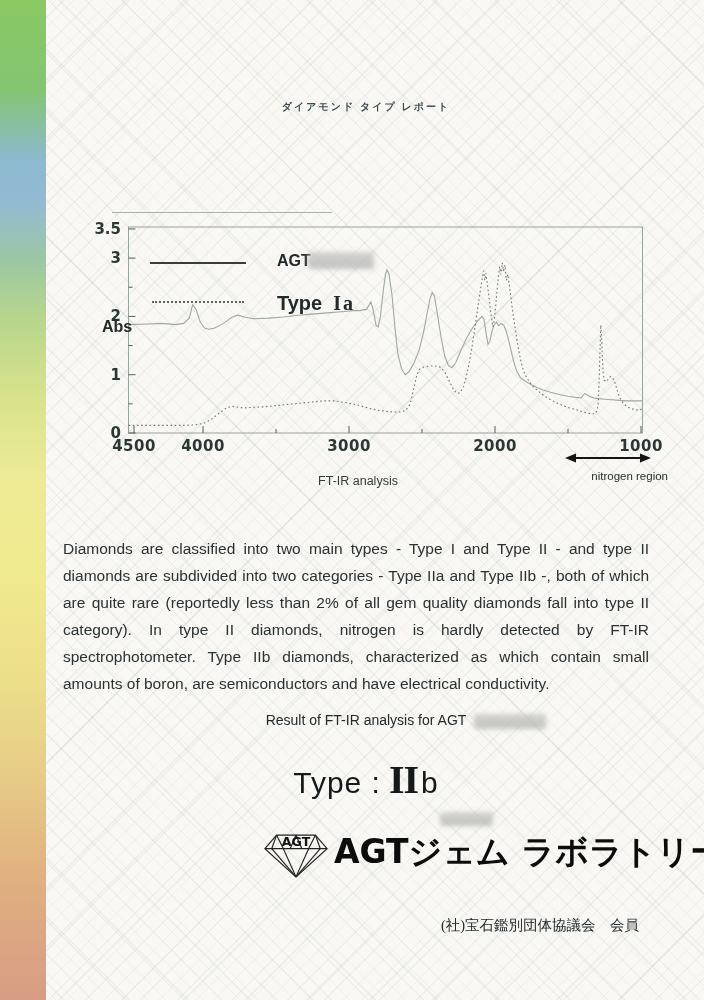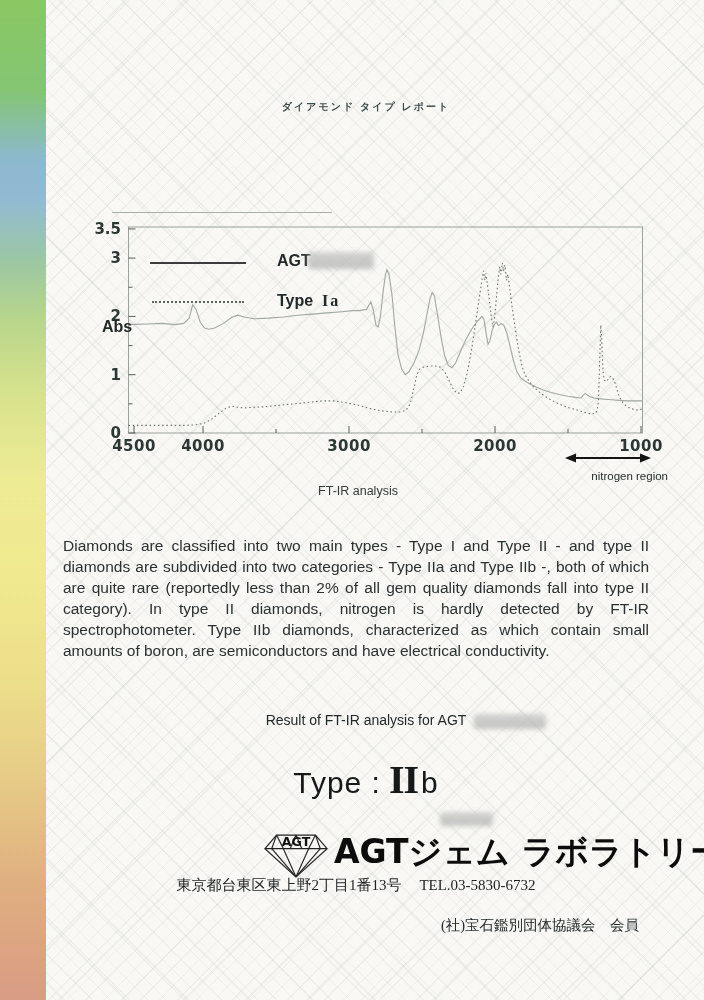--- a/index.html
+++ b/index.html
@@ -28,38 +28,38 @@
   .subtitle{position:absolute;left:46px;top:100px;width:640px;text-align:center;
     font-size:10px;font-weight:600;letter-spacing:2px;color:#3a4b4d;}
   .repno{position:absolute;left:113px;top:186px;font-size:21px;letter-spacing:1px;color:#333d40;}
   .repno-line{position:absolute;left:112px;top:212px;width:220px;height:0;border-bottom:1px solid #a9afab;}
 
   .chart-svg{position:absolute;left:55px;top:215px;}
   .abs-label{position:absolute;left:65px;top:318px;font-size:16px;font-weight:bold;color:#222a28;margin-left:37px;}
   .legend-line1{position:absolute;left:150px;top:262px;width:96px;border-top:2px solid #3c3c3c;}
   .legend-line2{position:absolute;left:152px;top:301px;width:92px;border-top:2px dotted #5c645e;}
   .legend-t1{position:absolute;left:277px;top:252px;font-size:16px;font-weight:600;color:#22292a;}
-  .legend-t2{position:absolute;left:277px;top:292px;font-size:16px;font-weight:600;color:#22292a;}
+  .legend-t2{position:absolute;left:277px;top:292px;font-size:20px;font-weight:600;color:#22292a;}
   .serifnum{font-family:"Liberation Serif",serif;letter-spacing:2px;}
   .blur{position:absolute;background:linear-gradient(#c9c9c7,#b5b6b4);filter:blur(2.5px);border-radius:2px;opacity:.8;}
   .blur-legend{left:308px;top:252px;width:66px;height:17px;}
   .blur-result{display:inline-block;position:relative;vertical-align:middle;width:72px;height:15px;margin-left:8px;
     background:linear-gradient(#c9c9c7,#b5b6b4);filter:blur(2.5px);border-radius:2px;opacity:.8;}
   .blur-small{left:440px;top:812px;width:53px;height:14px;}
 
   .xaxis-title{position:absolute;left:136px;top:450px;width:460px;text-align:center;
     font-size:15px;font-weight:600;letter-spacing:1px;color:#27302e;}
   .ftir-note{position:absolute;left:128px;top:474px;width:460px;text-align:center;
-    font-size:12.5px;color:#333b39;margin-top:10px;}
+    font-size:12.5px;color:#333b39;}
   .nitro-arrow{position:absolute;left:564px;top:450px;}
   .nitro-label{position:absolute;left:572px;top:470px;width:96px;text-align:right;
     font-size:11.5px;color:#25302d;}
 
   .paragraph{position:absolute;left:63px;top:535px;width:586px;
-    font-size:15.5px;line-height:21px;color:#2a3133;text-align:justify;}
+    font-size:15.5px;line-height:27px;color:#2a3133;text-align:justify;}
   .result-line{position:absolute;left:46px;top:712px;width:640px;text-align:center;
     font-size:14px;font-weight:400;color:#22292a;padding-left:40px;}
   .type-line{position:absolute;left:46px;top:756px;width:640px;text-align:center;
     font-size:30px;color:#15191a;letter-spacing:1px;}
   .type-line .roman{font-family:"Liberation Serif",serif;font-weight:bold;font-size:40px;letter-spacing:-1px;margin:4px 3px 0 8px;}
 
   .logo-row{position:absolute;left:258px;top:830px;width:410px;height:50px;}
   .logo-icon{position:absolute;left:4px;top:2px;}
   .logo-text{position:absolute;left:76px;top:0px;font-size:33px;font-weight:900;color:#0c0c0c;
     white-space:nowrap;letter-spacing:0px;font-family:"DejaVu Sans",sans-serif;}
@@ -150,17 +150,14 @@
         <line x1="55" y1="3" x2="60" y2="17"></line>
         <line x1="10" y1="17" x2="35" y2="46"></line>
         <line x1="22" y1="17" x2="35" y2="46"></line>
         <line x1="48" y1="17" x2="35" y2="46"></line>
         <line x1="60" y1="17" x2="35" y2="46"></line>
       </g>
       <text x="35" y="14" text-anchor="middle" font-size="13" font-weight="bold" fill="#111" font-family="DejaVu Sans, sans-serif">AGT</text>
     </svg>
     <div class="logo-text">AGTジェム ラボラトリー</div>
   </div>
-  <div class="addr-line">
-    <span>東京都台東区東上野2丁目1番13号</span><span class="tel">TEL.03-5830-6732</span>
-  </div>
   <div class="membership">(社)宝石鑑別団体協議会　会員</div>
 </div>
 
 </body></html>

